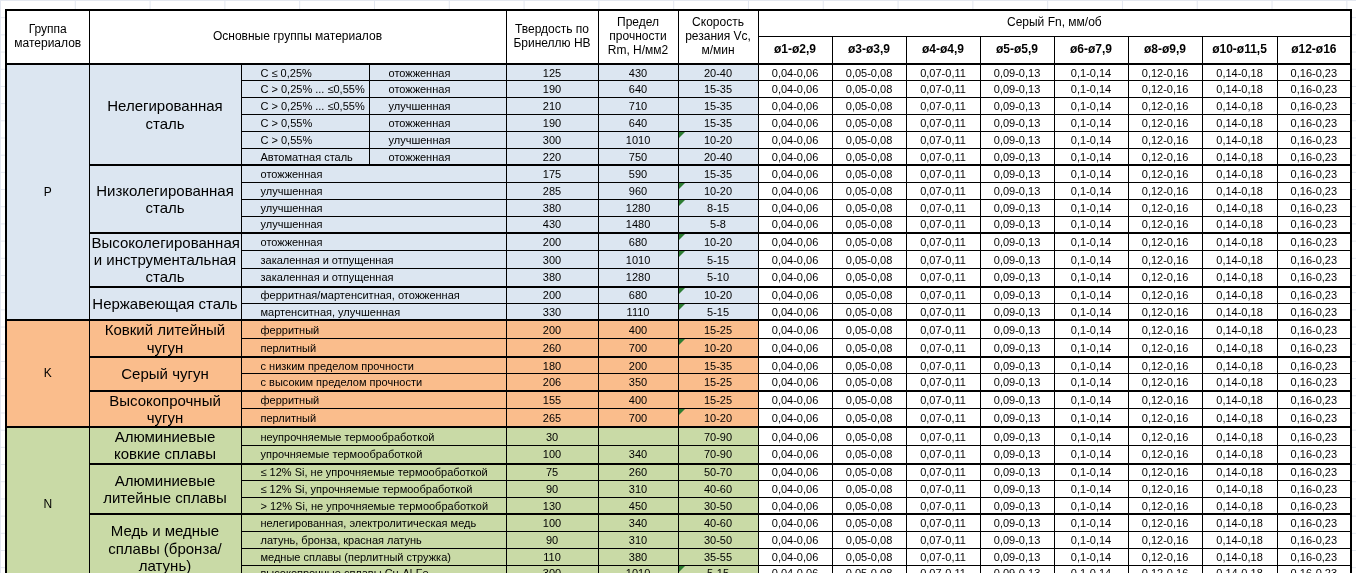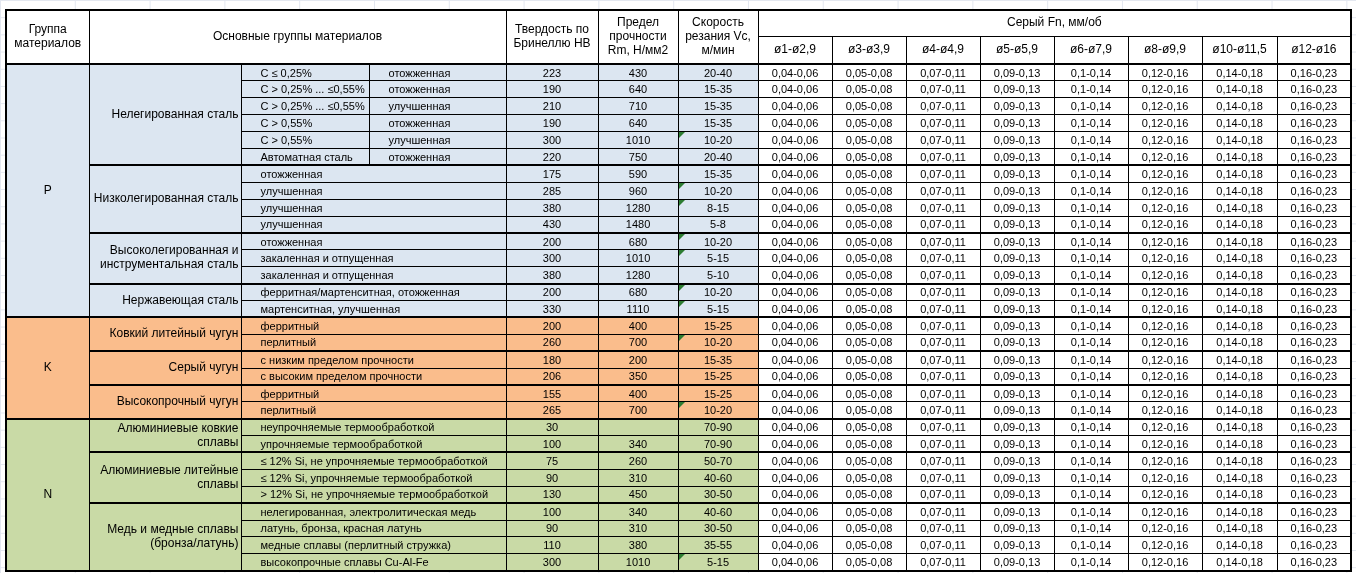--- a/index.html
+++ b/index.html
@@ -24,26 +24,26 @@
     border:1px solid var(--c-border);
     color:#000;font-size:11px;line-height:1.1;
     padding:0 2px;overflow:hidden;vertical-align:middle;
   }
   thead th{
     background:#fff;font-weight:normal;font-size:12px;line-height:1.15;
     text-align:center;white-space:normal;
   }
   thead tr.h1{height:26px;}
   thead tr.h2{height:28px;}
-  thead tr.h2 th{font-weight:normal;border-bottom:2px solid var(--c-border);}
+  thead tr.h2 th{font-weight:bold;border-bottom:2px solid var(--c-border);}
   thead th[rowspan]{border-bottom:2px solid var(--c-border);}
   tbody tr{height:16.9px;}
   td{white-space:nowrap;}
   td.letter{font-size:12px;text-align:center;}
-  td.subgroup{font-size:12px;text-align:right;white-space:normal;line-height:1.15;}
+  td.subgroup{font-size:15px;text-align:center;white-space:normal;line-height:1.15;}
   td.detail{text-align:left;padding-left:19px;}
   td.num{text-align:center;}
   td.vc{position:relative;}
   td.feed{background:var(--c-feed);text-align:center;}
   tr.g-p td{background:var(--c-p);}
   tr.g-k td{background:var(--c-k);}
   tr.g-n td{background:var(--c-n);}
   tr.g-p td.feed,tr.g-k td.feed,tr.g-n td.feed{background:var(--c-feed);}
   tr.sg-top td{border-top:2px solid var(--c-border);}
   .marker{
@@ -92,21 +92,21 @@
           <th>ø10-ø11,5</th>
           <th>ø12-ø16</th>
         </tr>
     </thead>
     <tbody id="table-body">
         <tr class="g-p sg-top">
           <td class="letter" rowspan="15">P</td>
           <td class="subgroup" rowspan="6">Нелегированная сталь</td>
           <td class="detail">C ≤ 0,25%</td>
           <td class="detail">отожженная</td>
-          <td class="num">223</td>
+          <td class="num">125</td>
           <td class="num">430</td>
           <td class="num vc">20-40</td>
           <td class="num feed">0,04-0,06</td>
           <td class="num feed">0,05-0,08</td>
           <td class="num feed">0,07-0,11</td>
           <td class="num feed">0,09-0,13</td>
           <td class="num feed">0,1-0,14</td>
           <td class="num feed">0,12-0,16</td>
           <td class="num feed">0,14-0,18</td>
           <td class="num feed">0,16-0,23</td>

